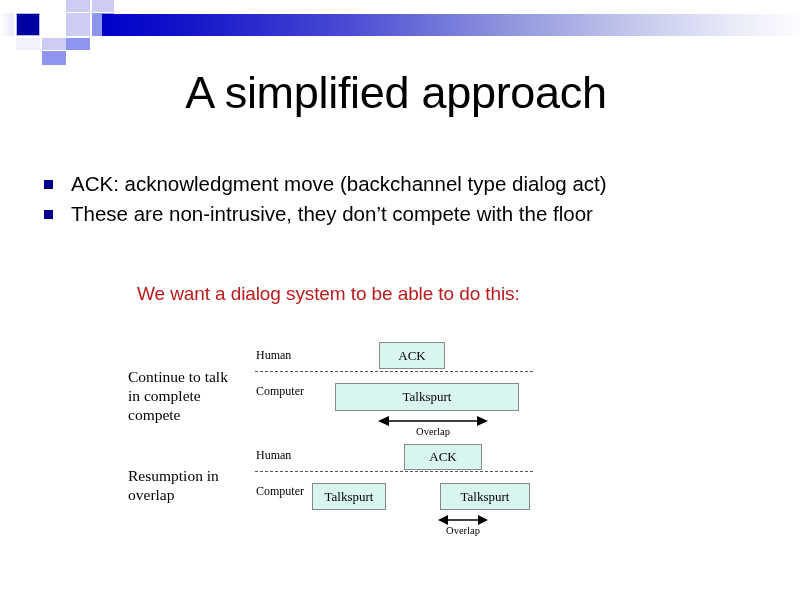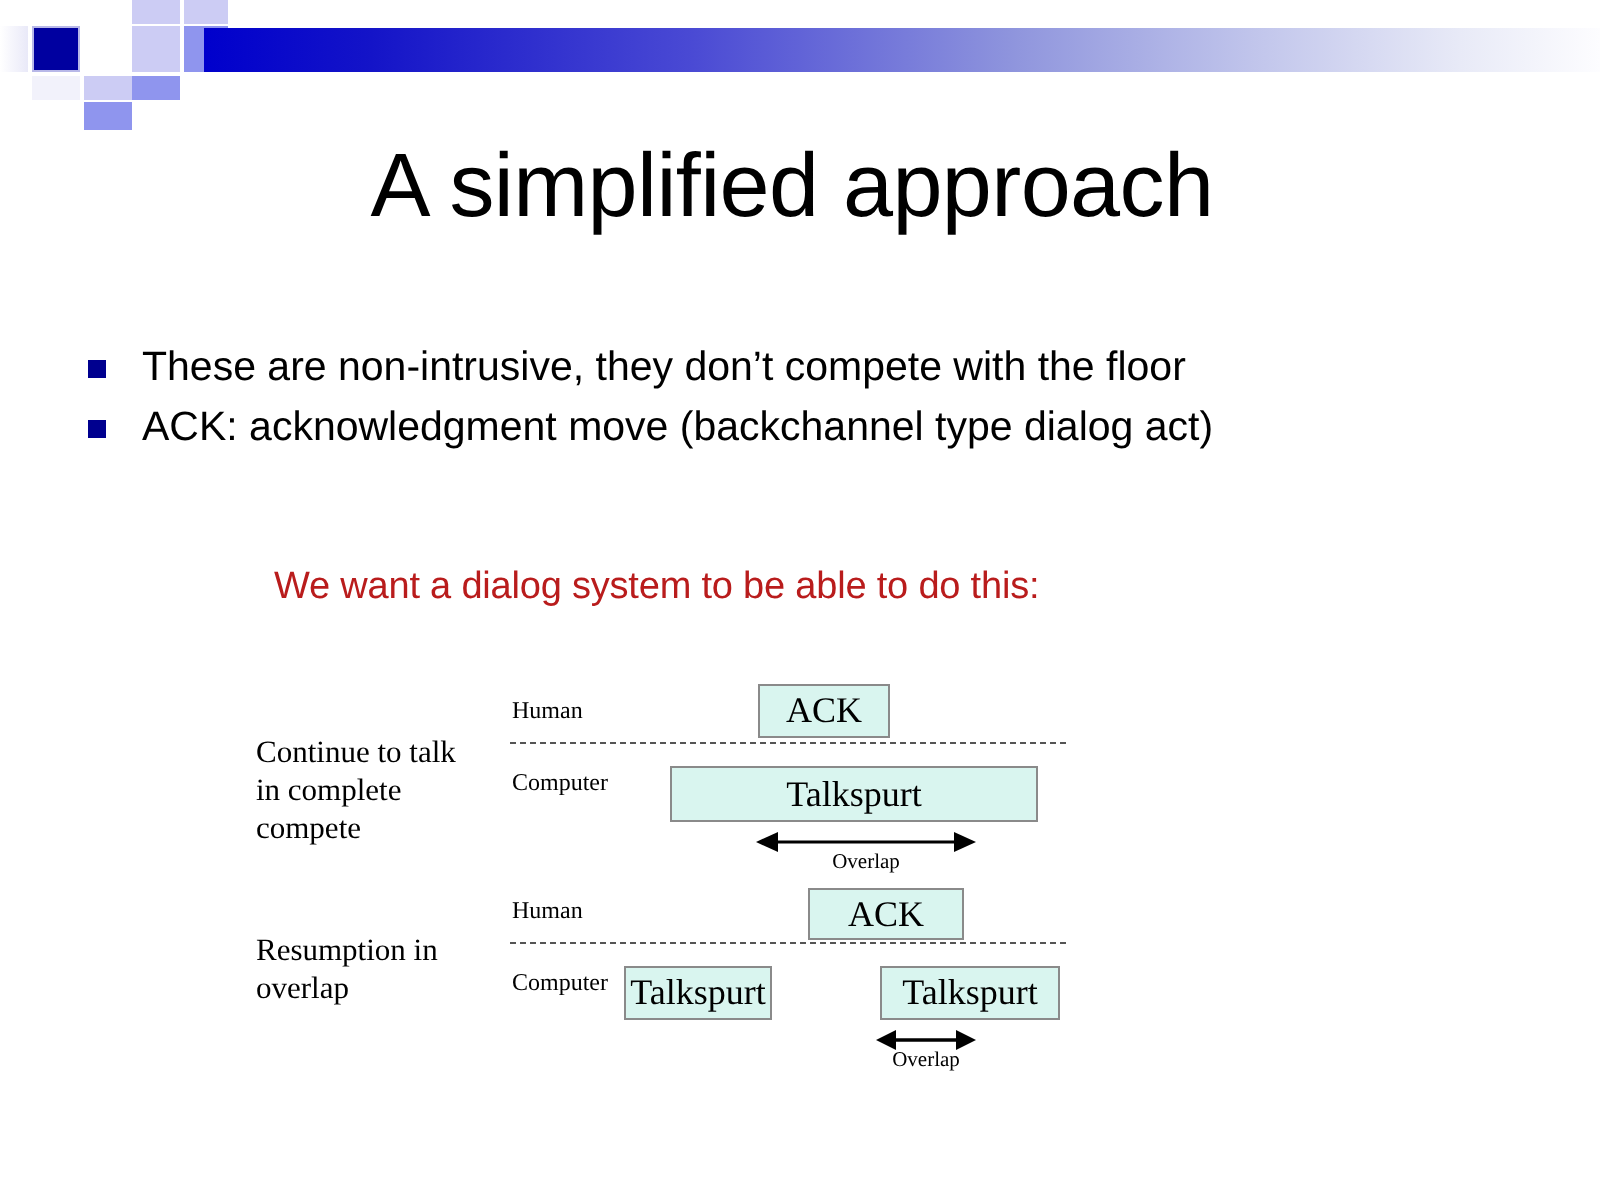--- a/index.html
+++ b/index.html
@@ -111,21 +111,21 @@
     position: absolute;
     height: 0;
     border-top: 1.6px dashed #555555;
   }
   .talkbox {
     position: absolute;
     background: #d9f5ef;
     border: 1.3px solid #8a8a8a;
     box-sizing: border-box;
     font-family: "Liberation Serif", serif;
-    font-size: 18px;
+    font-size: 13px;
     color: #000000;
     display: flex;
     align-items: center;
     justify-content: center;
   }
   .ovl-wrap { position: absolute; }
   .ovl-arrow {
     position: absolute;
     left: 0; top: 0;
   }
@@ -154,25 +154,25 @@
   <div class="sq sq-i"></div>
   <div class="grad-bar"></div>
   <div class="sq sq-a"></div>
 </div>
 
 <div id="slide-title">A simplified approach</div>
 
 <div id="bullet-list">
   <div class="bullet-row">
     <span class="bullet-marker"></span>
-    <span class="bullet-text">These are non-intrusive, they don’t compete with the floor</span>
+    <span class="bullet-text">ACK: acknowledgment move (backchannel type dialog act)</span>
   </div>
   <div class="bullet-row">
     <span class="bullet-marker"></span>
-    <span class="bullet-text">ACK: acknowledgment move (backchannel type dialog act)</span>
+    <span class="bullet-text">These are non-intrusive, they don’t compete with the floor</span>
   </div>
 </div>
 
 <div id="diagram-caption">We want a dialog system to be able to do this:</div>
 
 <div class="diagram" style="left:0; top:0; width:800px; height:599px;">
 
   <div class="row-label" style="left:128px; top:367px; width:120px;">Continue to talk
 in complete
 compete</div>

